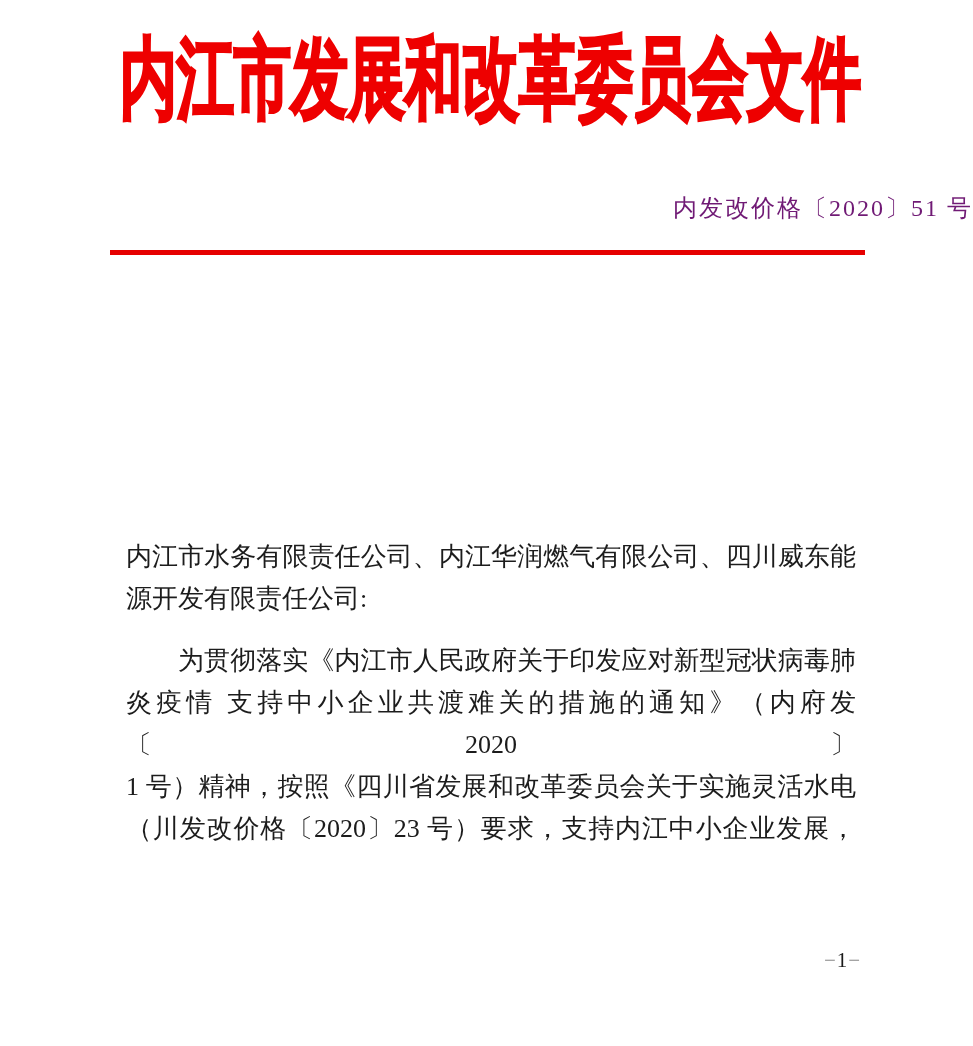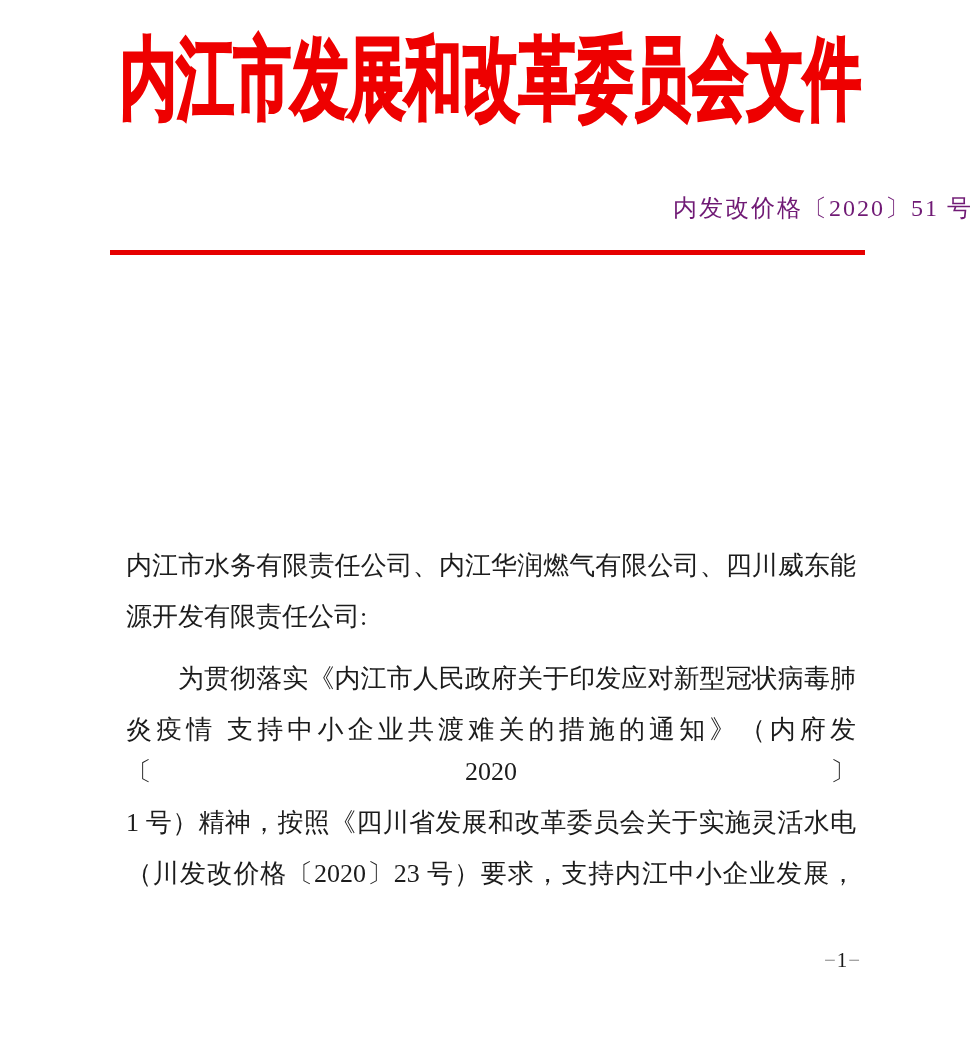--- a/index.html
+++ b/index.html
@@ -83,21 +83,20 @@
     top: 536px;
     left: 126px;
     width: 730px;
     font-size: 26px;
     line-height: 42px;
     color: #1c1c1c;
   }
   .body-line {
     text-align: justify;
     text-align-last: justify;
-    margin-top: 9px;
   }
   .body-line.short {
     text-align: center;
     text-align-last: left;
   }
   .body-line.para-start {
     text-indent: 2em;
     margin-top: 20px;
   }
 

